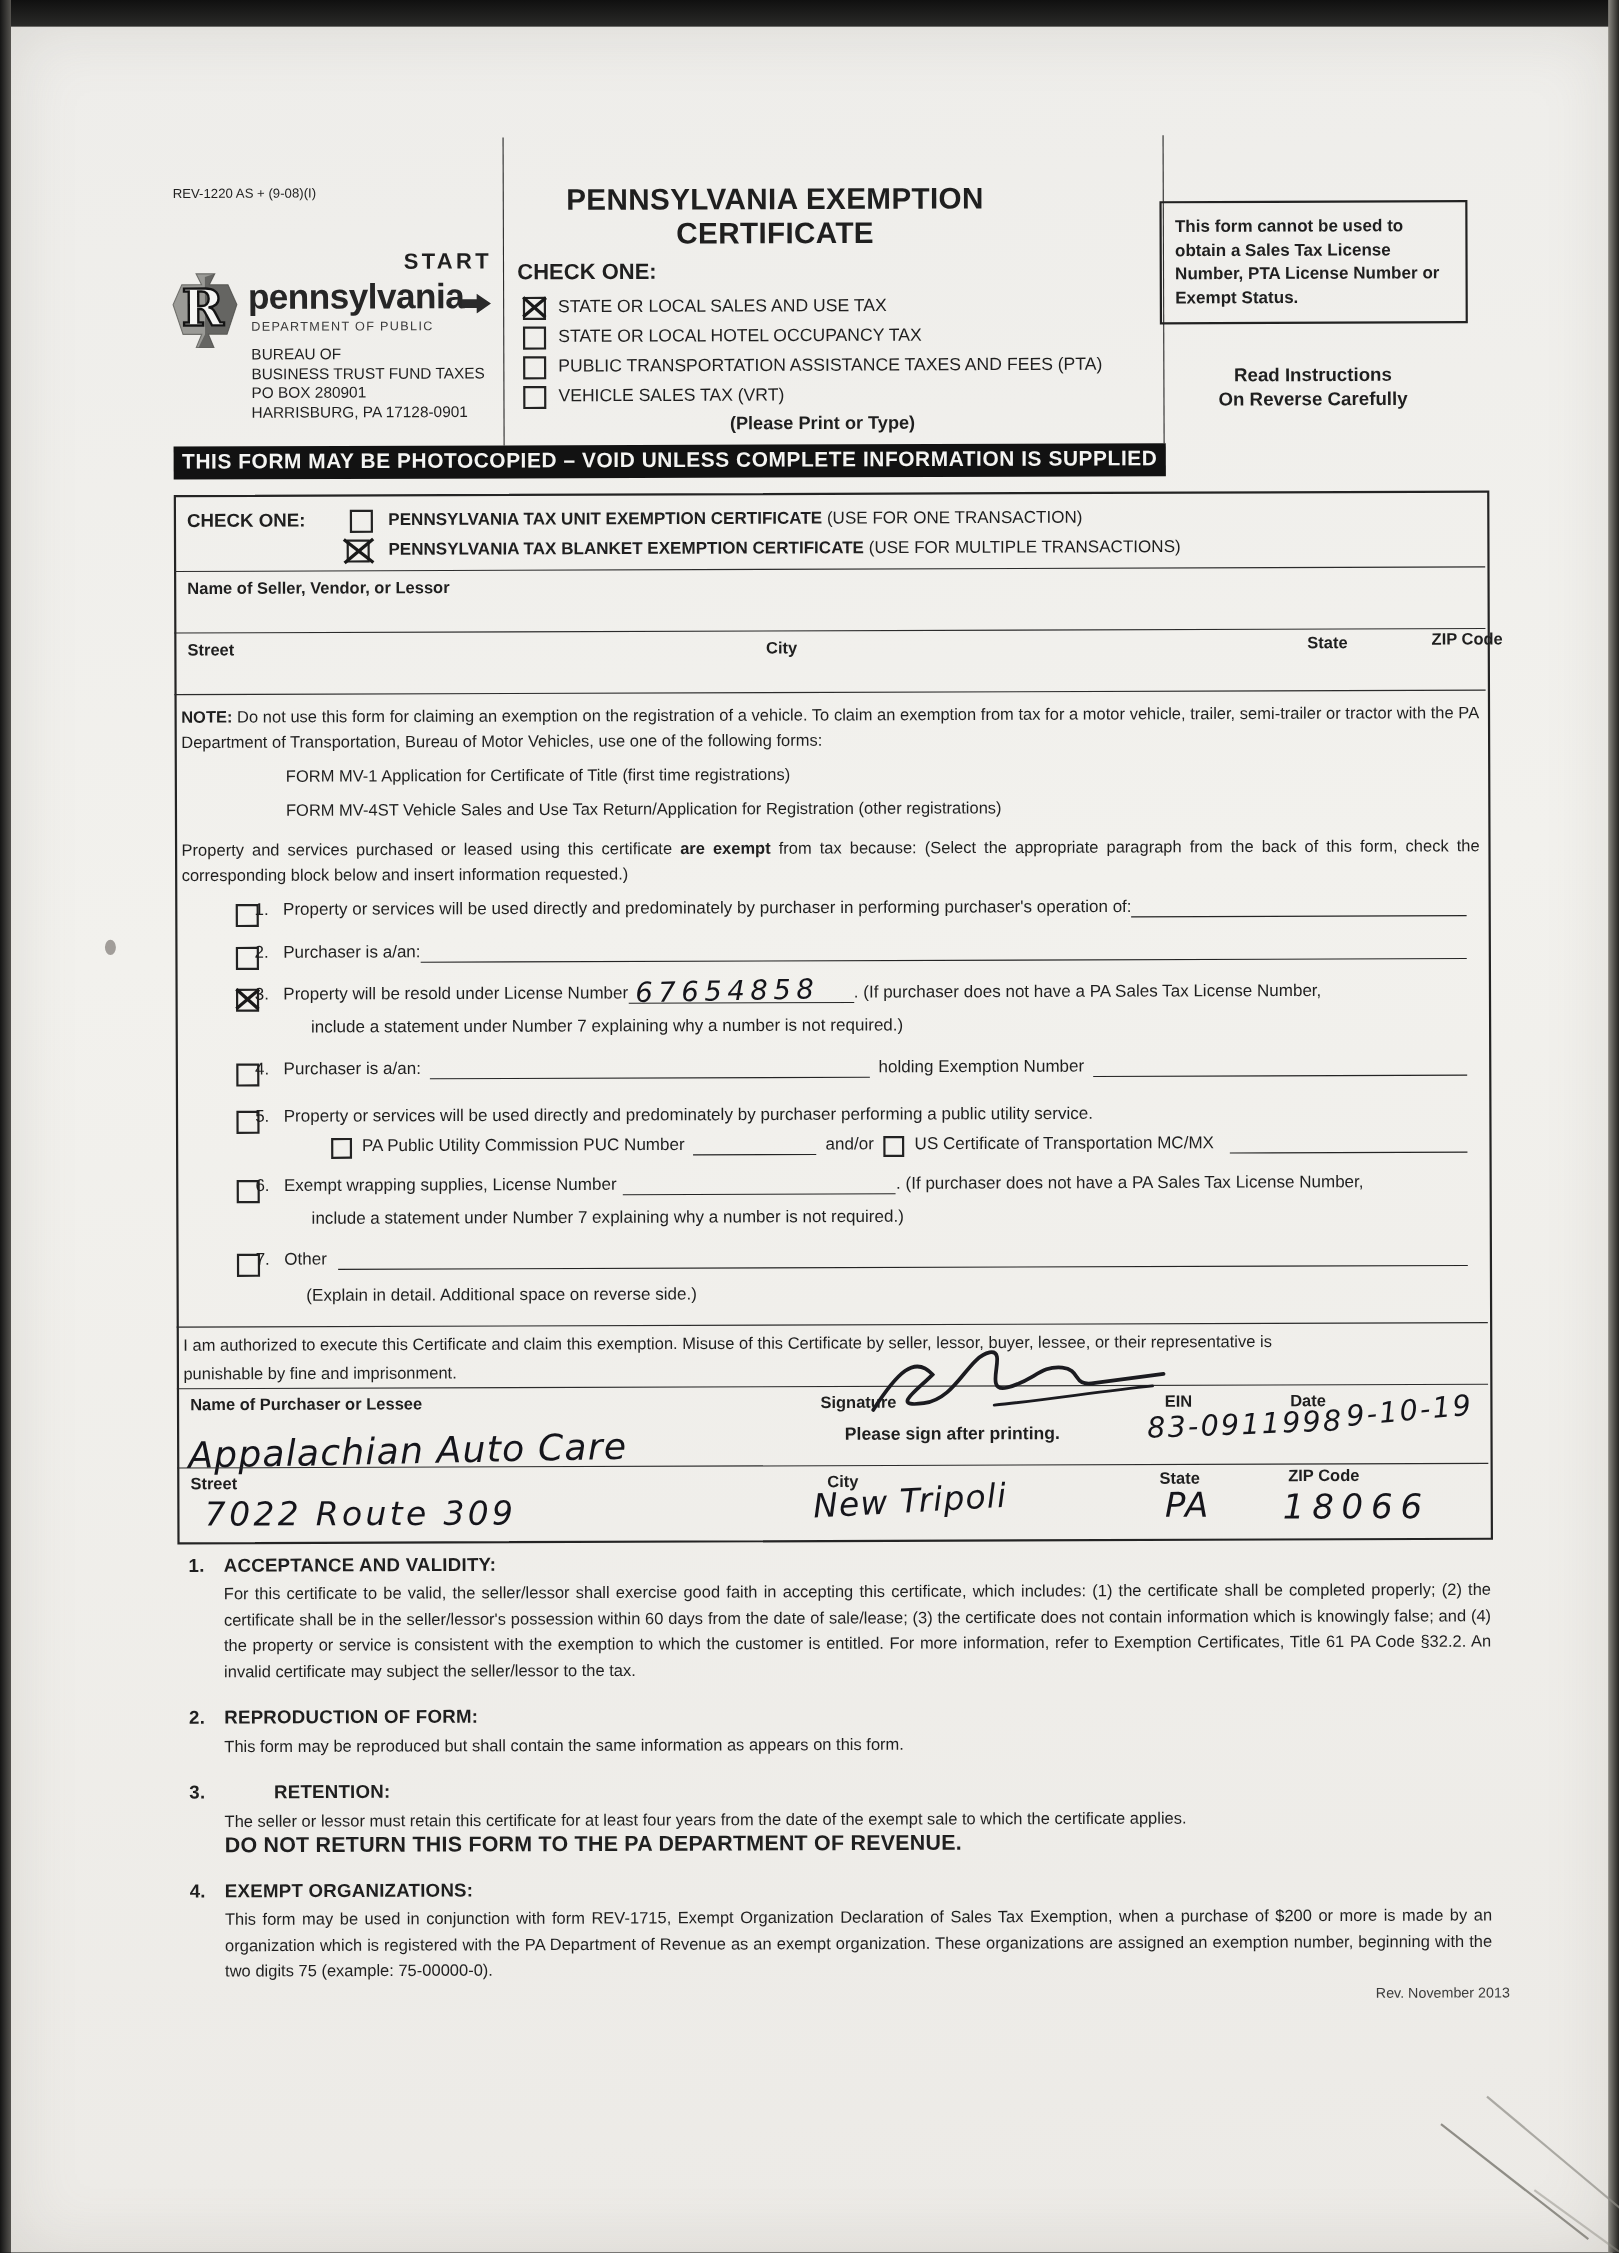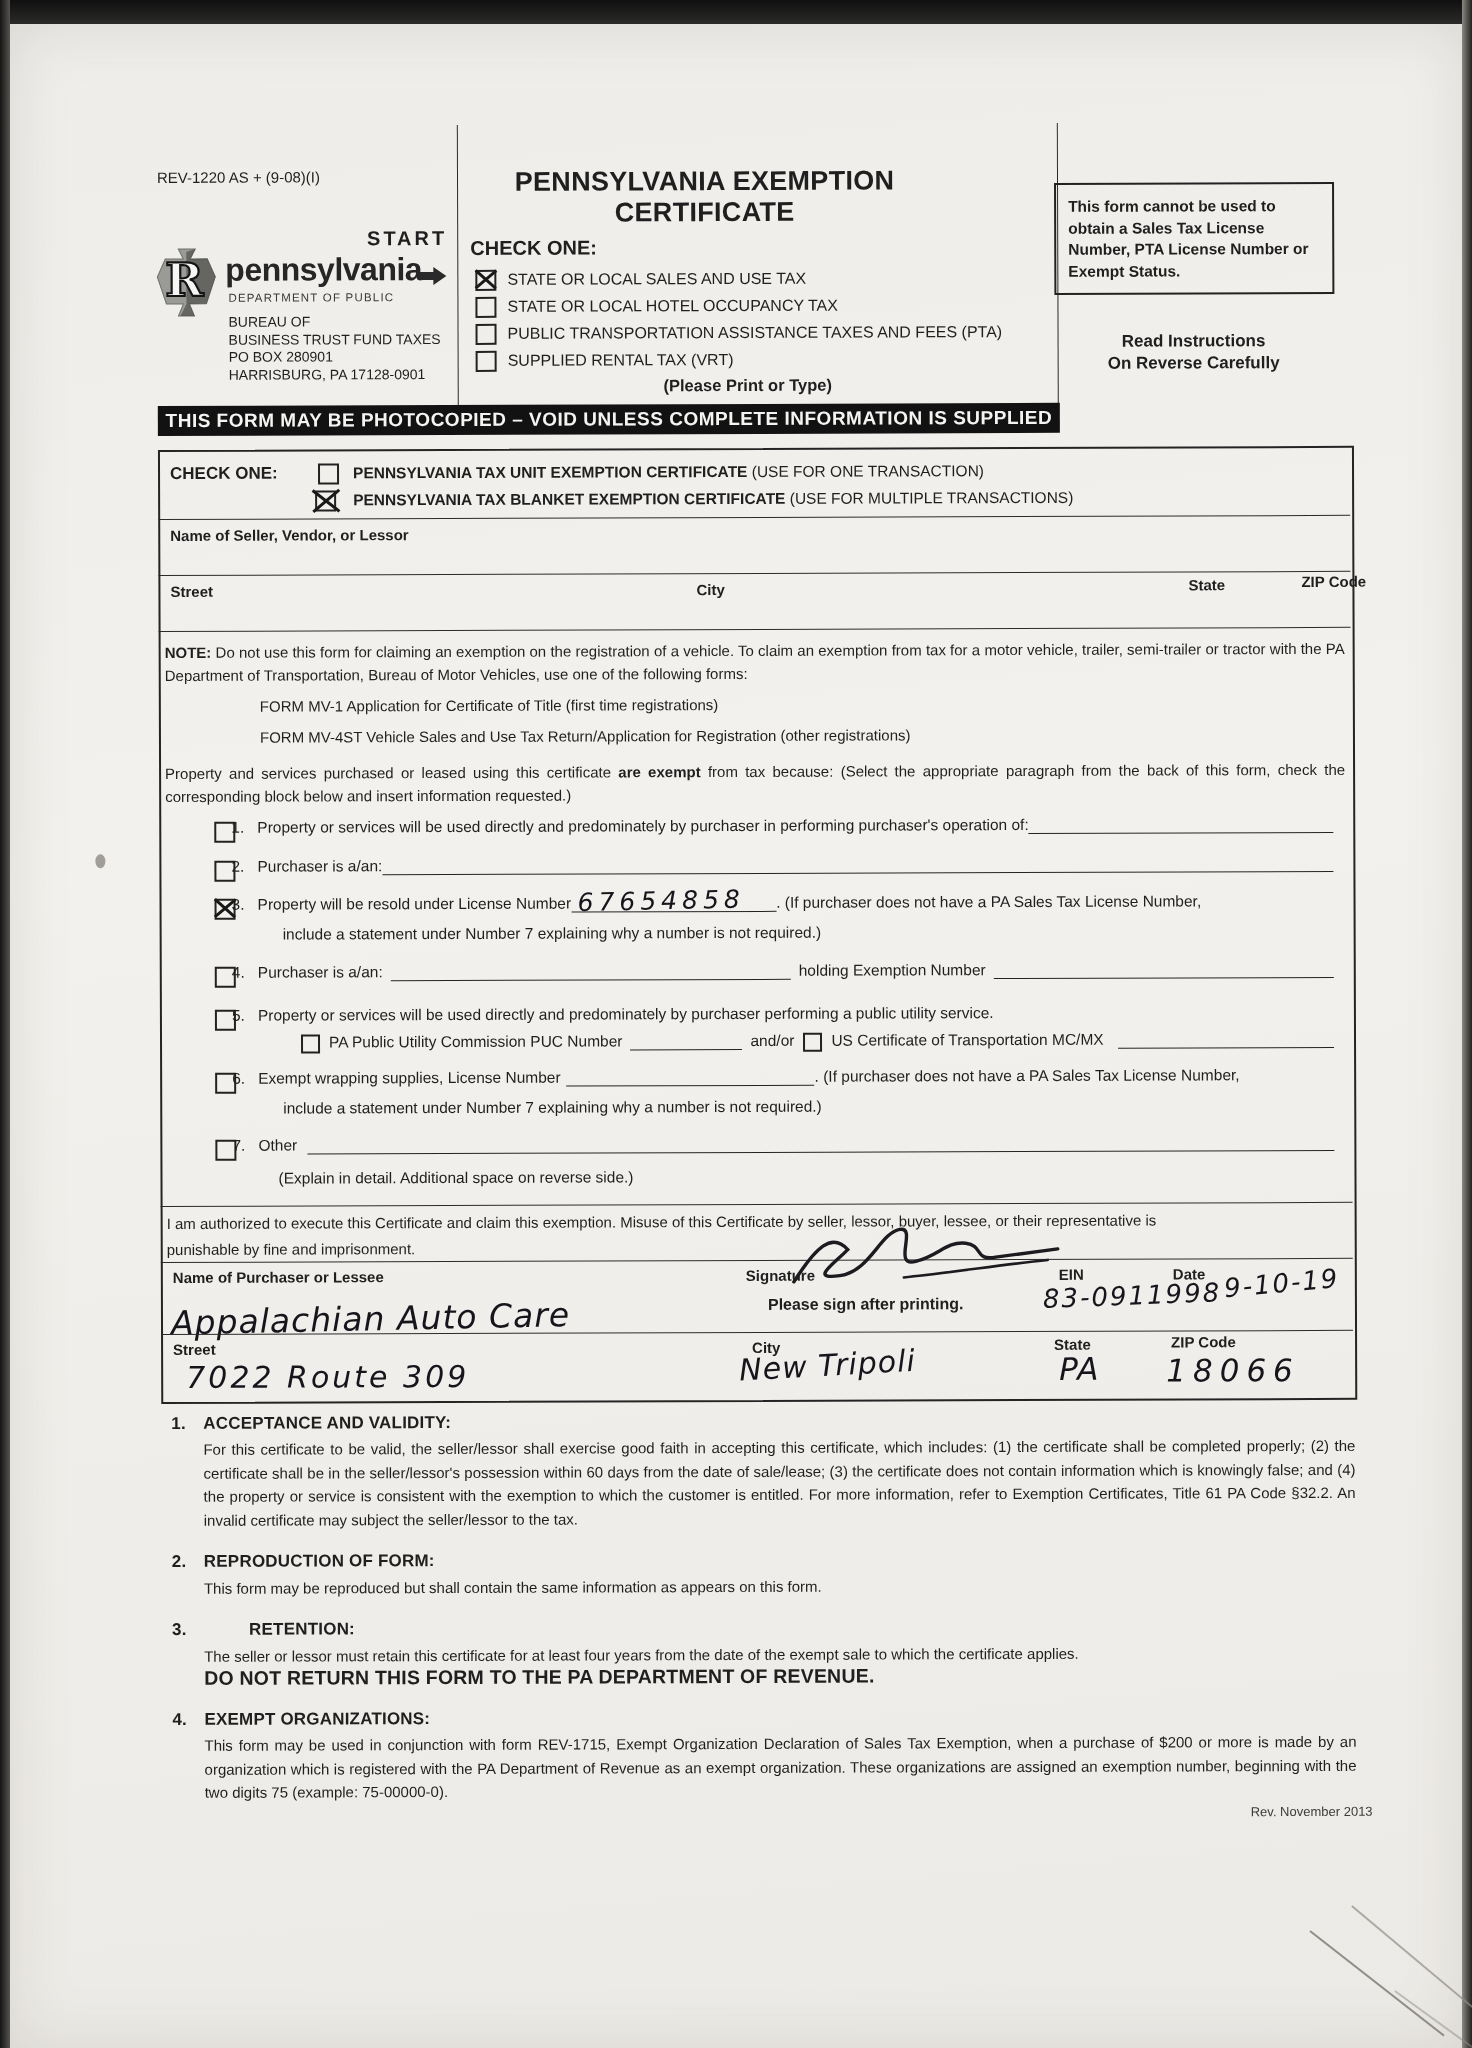--- a/index.html
+++ b/index.html
@@ -36,21 +36,21 @@
   .body15{font-size:15px;line-height:23.5px;text-align:justify;}
   .ihead{font-size:17px;font-weight:bold;letter-spacing:.2px;}
 </style>
 </head>
 <body>
 
 <div class="page">
   <div class="paper">
     <div class="content">
 
-      <div class="abs" style="left:150px;top:143px;font-size:15px;">REV-1220 AS + (9-08)(I)</div>
+      <div class="abs" style="left:150px;top:143px;font-size:12px;">REV-1220 AS + (9-08)(I)</div>
 
       <div class="vline" style="left:450px;top:100px;height:280px;"></div>
       <div class="vline" style="left:1050px;top:100px;height:280px;"></div>
 
       <div class="abs b" style="left:340px;top:202px;width:100px;text-align:right;font-size:20px;letter-spacing:3px;">START</div>
 
       <div class="abs" style="left:148px;top:220px;">
         <svg width="62" height="74" viewBox="0 0 62 74">
           <path d="M23 3 L40 3 L35 13 L52 13 L60 31 L51 58 L34 58 L39 70 L23 70 L28 58 L11 58 L2 31 L10 13 L28 13 Z" fill="#9a9a96" stroke="#6f6f6b" stroke-width="1"></path>
           <path d="M31 6 L40 3 L35 13 L52 13 L60 31 L51 58 L34 58 L39 70 L25 70 L31 58 Z" fill="#3a3a38" opacity="0.55"></path>
@@ -83,21 +83,21 @@
       <div class="cb checked" style="left:468px;top:245px;"></div>
       <div class="abs" style="left:500px;top:246px;font-size:16px;">STATE OR LOCAL SALES AND USE TAX</div>
 
       <div class="cb" style="left:468px;top:272px;"></div>
       <div class="abs" style="left:500px;top:273px;font-size:16px;">STATE OR LOCAL HOTEL OCCUPANCY TAX</div>
 
       <div class="cb" style="left:468px;top:299px;"></div>
       <div class="abs" style="left:500px;top:300px;font-size:16px;">PUBLIC TRANSPORTATION ASSISTANCE TAXES AND FEES (PTA)</div>
 
       <div class="cb" style="left:468px;top:326px;"></div>
-      <div class="abs" style="left:500px;top:327px;font-size:16px;">SUPPLIED RENTAL TAX (VRT)</div>
+      <div class="abs" style="left:500px;top:327px;font-size:16px;">VEHICLE SALES TAX (VRT)</div>
 
       <div class="abs b" style="left:560px;top:352px;width:360px;text-align:center;font-size:16.5px;">(Please Print or Type)</div>
 
       <div class="abs b" style="left:1047px;top:308px;width:278px;text-align:center;font-size:17px;line-height:22px;">
         <div>Read Instructions</div>
         <div>On Reverse Carefully</div>
       </div>
       <div class="abs b" style="left:1047px;top:160px;width:252px;border:2.5px solid #222;padding:11px 12px;font-size:15.5px;line-height:21.5px;">This form cannot be used to obtain a Sales Tax License Number, PTA License Number or Exempt Status.</div>
 
       <div class="banner" style="left:150px;top:380px;width:902px;height:30px;line-height:30px;font-size:19px;">THIS FORM MAY BE PHOTOCOPIED – VOID UNLESS COMPLETE INFORMATION IS SUPPLIED</div>

